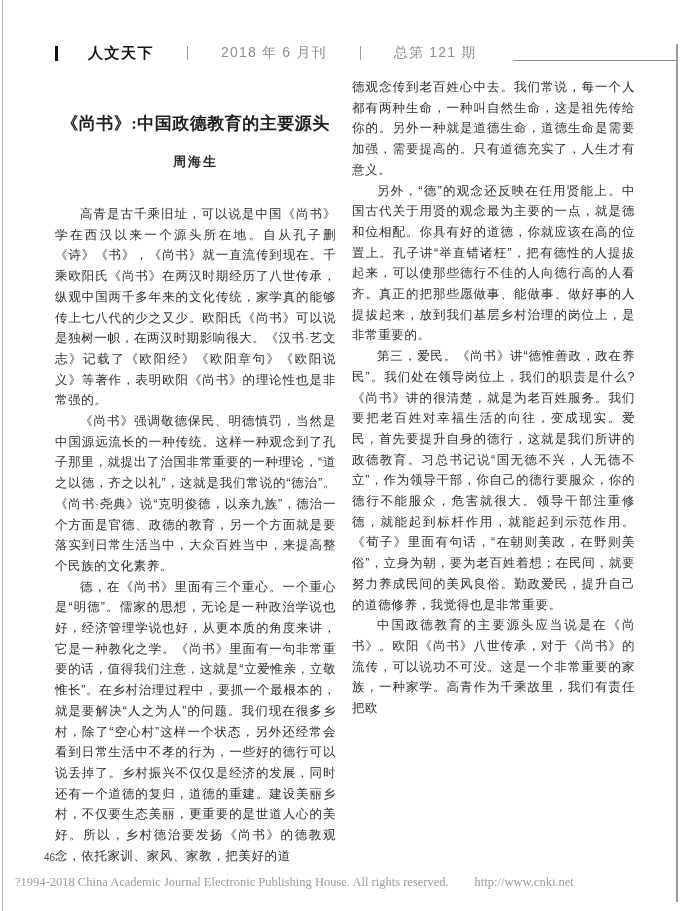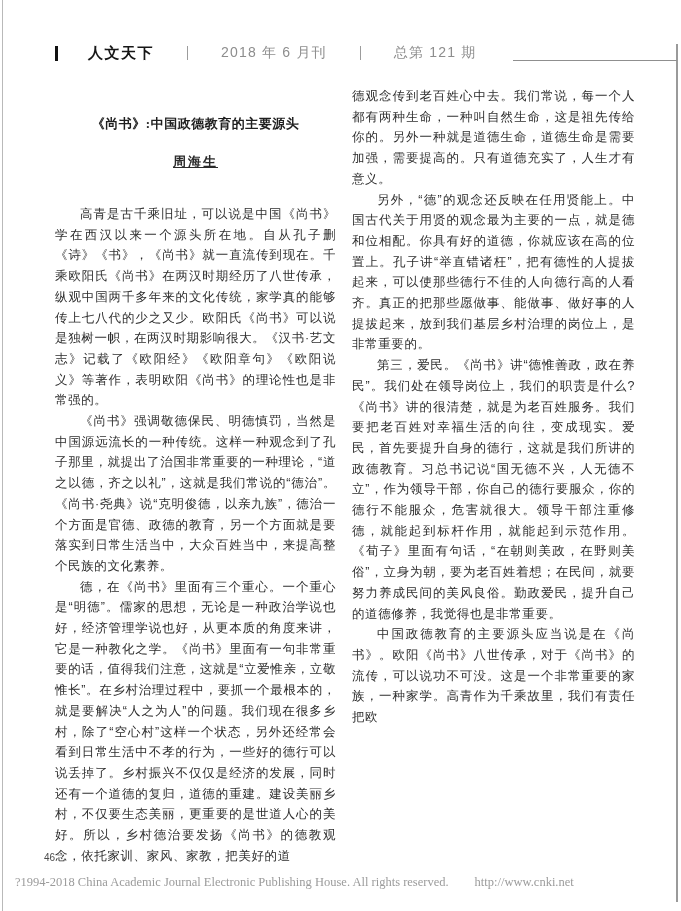--- a/index.html
+++ b/index.html
@@ -16,24 +16,24 @@
   .header{position:absolute;left:55px;top:44px;right:4px;height:18px;display:flex;align-items:center;gap:24px;}
   .brand-bar{width:3px;height:15px;background:#111;margin-right:6px;flex:none;}
   .journal-name{font-size:15px;font-weight:bold;color:#161616;letter-spacing:1.5px;white-space:nowrap;}
   .vdiv{width:1px;height:14px;background:#9c9c9c;margin:0 9px;flex:none;}
   .issue-text{font-size:14px;color:#8d8d8d;letter-spacing:1.2px;white-space:nowrap;}
   .header-rule{flex:1;height:0;border-top:1.5px solid #8f8f8f;margin-left:12px;align-self:flex-end;margin-bottom:1px;}
 
   
   .col{position:absolute;}
   .col-left{left:55px;top:112px;width:281px;}
-  .col-right{left:352px;top:86px;width:283px;}
+  .col-right{left:352px;top:77px;width:283px;}
 
-  .article-title{margin:0;font-size:13px;line-height:24px;font-weight:bold;text-align:center;color:#1f1f1f;letter-spacing:0.5px;font-family:Liberation Serif, serif;}
-  .article-author{margin-top:17px;font-size:13px;font-weight:bold;text-align:center;color:#2a2a2a;letter-spacing:2px;text-decoration:underline;}
+  .article-title{margin:0;font-size:17px;line-height:24px;font-weight:bold;text-align:center;color:#1f1f1f;letter-spacing:0.5px;font-family:Liberation Serif, serif;}
+  .article-author{margin-top:17px;font-size:13px;font-weight:bold;text-align:center;color:#2a2a2a;letter-spacing:2px;}
 
   .paras{text-align:justify;}
   .col-left .paras{margin-top:33px;}
   .para{
     margin:0;font-size:12.5px;line-height:20.7px;letter-spacing:0.6px;
     text-indent:2em;text-align:justify;color:#2e2e2e;
   }
   .para.no-indent{text-indent:0;}
 
   

